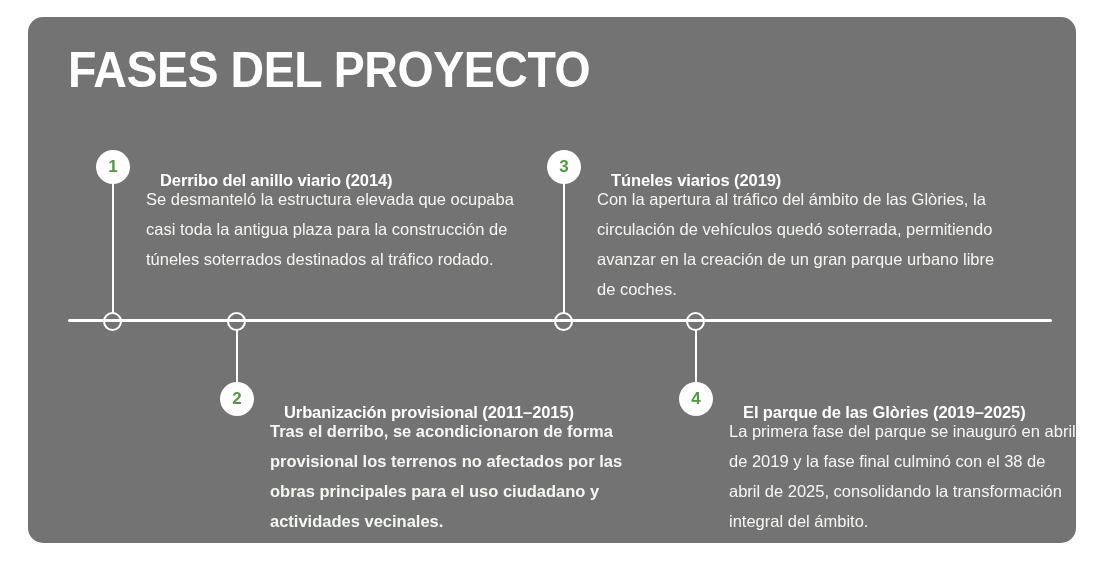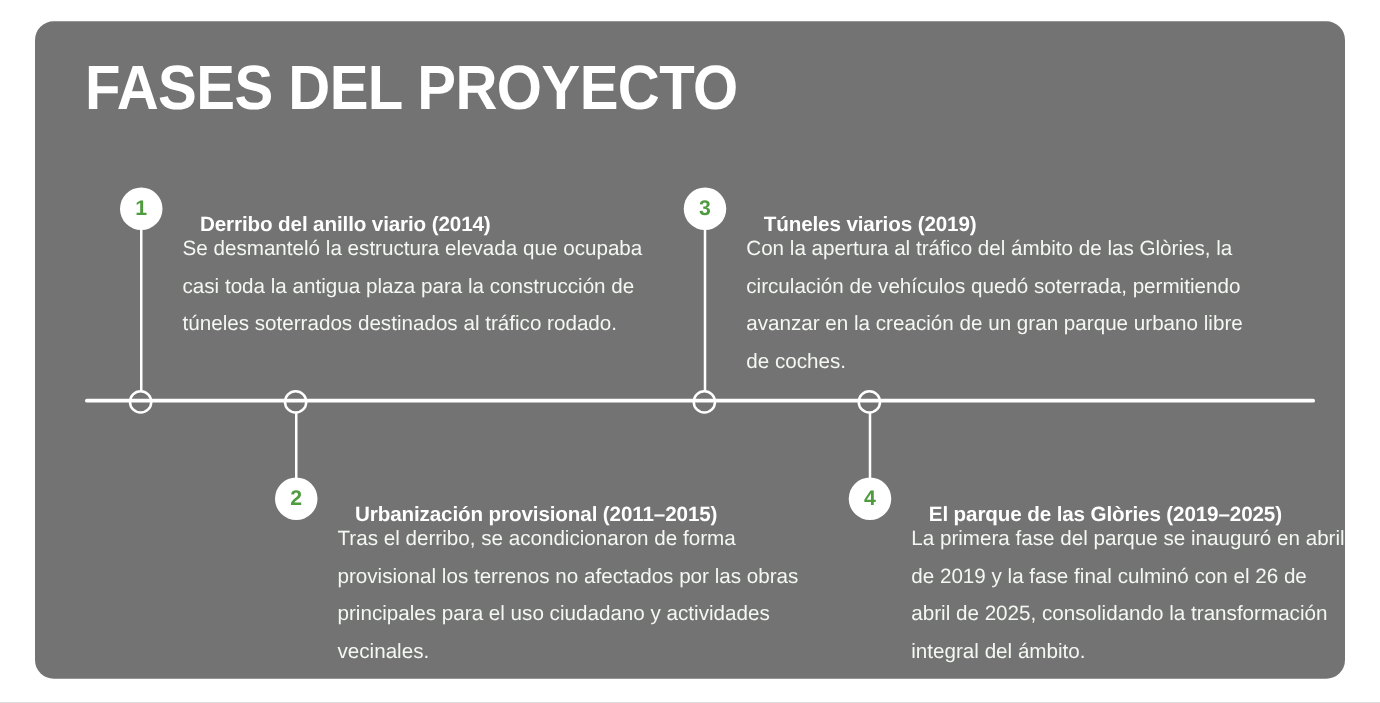--- a/index.html
+++ b/index.html
@@ -124,21 +124,21 @@
     font-weight: normal;
   }
 
   
   #phase-1 { left:  68px; top: 133px; width: 420px; }
   #phase-2 { left: 192px; top: 365px; width: 420px; }
   #phase-3 { left: 519px; top: 133px; width: 470px; }
   #phase-4 { left: 651px; top: 365px; width: 400px; }
 
   #phase-1 .phase-body { padding-left: 50px; }
-  #phase-2 .phase-body { padding-left: 50px; }
+  #phase-2 .phase-body { padding-left: 50px; font-weight: bold; }
   #phase-3 .phase-body { padding-left: 50px; }
   #phase-4 .phase-body { padding-left: 50px; }
 </style>
 </head>
 <body>
 
 <div id="infographic">
   <div class="card">
 
     <h1 class="title">FASES DEL PROYECTO</h1>
@@ -177,17 +177,17 @@
         <h2 class="phase-title">Túneles viarios (2019)</h2>
       </div>
       <p class="phase-body">Con la apertura al tráfico del ámbito de las Glòries, la circulación de vehículos quedó soterrada, permitiendo avanzar en la creación de un gran parque urbano libre de coches.</p>
     </div>
 
     <div class="phase" id="phase-4">
       <div class="phase-head">
         <div class="badge">4</div>
         <h2 class="phase-title">El parque de las Glòries (2019–2025)</h2>
       </div>
-      <p class="phase-body">La primera fase del parque se inauguró en abril de 2019 y la fase final culminó con el 26 de abril de 2025, consolidando la transformación integral del ámbito.</p>
+      <p class="phase-body">La primera fase del parque se inauguró en abril de 2019 y la fase final culminó con el 38 de abril de 2025, consolidando la transformación integral del ámbito.</p>
     </div>
 
   </div>
 </div>
 
 </body></html>

